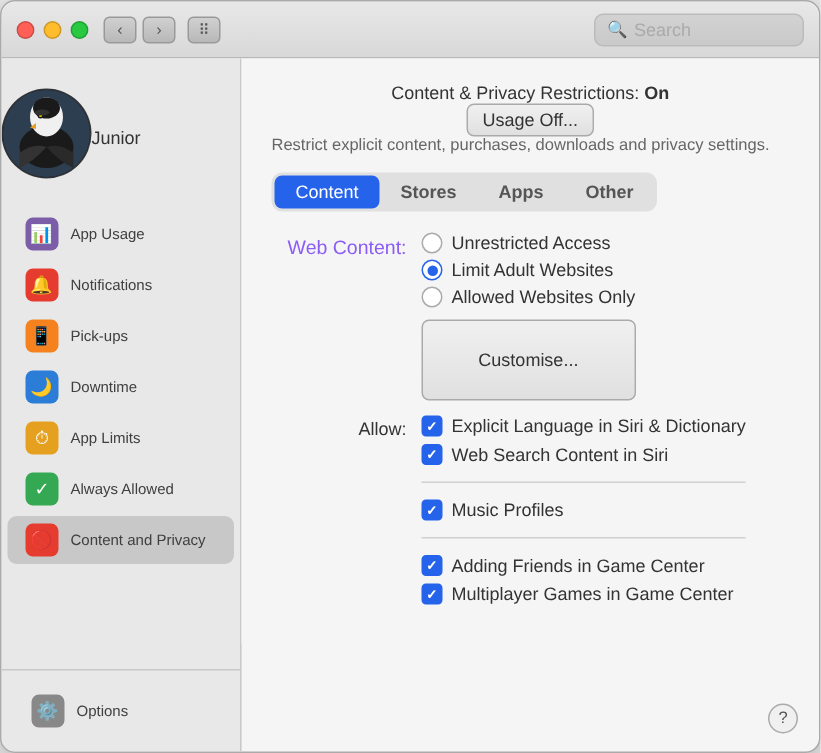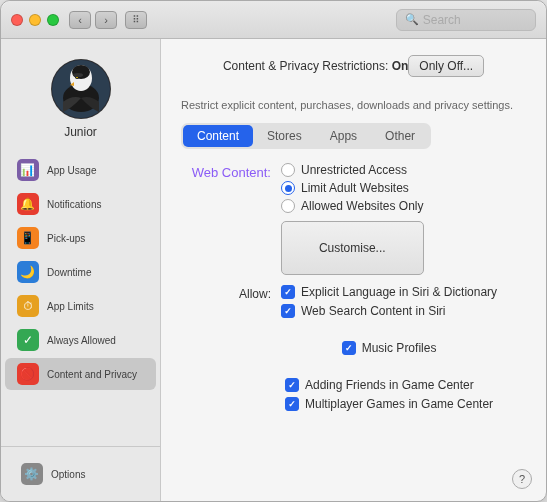--- a/index.html
+++ b/index.html
@@ -114,24 +114,23 @@
       width: 160px;
       background: #e8e8e8;
       border-right: 1px solid #c8c8c8;
       display: flex;
       flex-direction: column;
       padding: 10px 0 0 0;
       flex-shrink: 0;
     }
     .avatar-section {
       display: flex;
-      flex-direction: column;
+      flex-direction: row;
       align-items: center;
       padding: 10px 0 14px 0;
-      justify-content: center;
     }
     .avatar {
       width: 60px;
       height: 60px;
       border-radius: 50%;
       overflow: hidden;
       background: #333;
       display: flex;
       align-items: center;
       justify-content: center;
@@ -187,22 +186,23 @@
     }
     .main-content {
       flex: 1;
       padding: 16px 20px;
       overflow-y: auto;
       background: #f5f5f5;
     }
     .content-header {
       display: flex;
       align-items: center;
-      justify-content: center;
-      margin-bottom: 22px;
+      justify-content: space-between;
+      margin-bottom: 0;
+      flex-direction: column;
     }
     .content-title {
       font-size: 12px;
       color: #333;
     }
     .content-title-bold {
       font-weight: 700;
     }
     .turn-off-btn {
       background: linear-gradient(to bottom, #f0f0f0, #e0e0e0);
@@ -225,20 +225,21 @@
       padding: 2px;
       margin-bottom: 14px;
       width: fit-content;
     }
     .tab {
       padding: 4px 14px;
       border-radius: 5px;
       font-size: 12px;
       cursor: pointer;
       color: #555;
+      font-weight: bold;
     }
     .tab.active {
       background: #2563eb;
       color: white;
       font-weight: 500;
     }
     .section-row {
       display: flex;
       align-items: flex-start;
       margin-bottom: 10px;
@@ -308,21 +309,20 @@
       width: 90px;
       flex-shrink: 0;
       text-align: right;
       margin-right: 10px;
       padding-top: 2px;
     }
     .checkboxes {
       display: flex;
       flex-direction: column;
       gap: 5px;
-      align-items: center;
     }
     .checkbox-group {
       display: flex;
       flex-direction: column;
       gap: 5px;
     }
     .checkbox-item {
       display: flex;
       align-items: center;
       gap: 6px;
@@ -469,21 +469,21 @@
       </div>
     </div>
 
     <div class="main-wrapper">
       <div class="main-content">
         <div class="content-header">
           <div class="content-title">
             <span>Content &amp; Privacy Restrictions:</span>
             <span class="content-title-bold">On</span>
           </div>
-          <button class="turn-off-btn">Only Off...</button>
+          <button class="turn-off-btn">Usage Off...</button>
         </div>
         <div class="content-subtitle">Restrict explicit content, purchases, downloads and privacy settings.</div>
 
         <div class="tab-bar">
           <div class="tab active">Content</div>
           <div class="tab">Stores</div>
           <div class="tab">Apps</div>
           <div class="tab">Other</div>
         </div>
 

